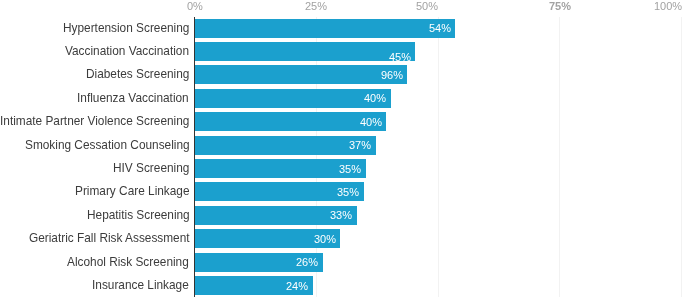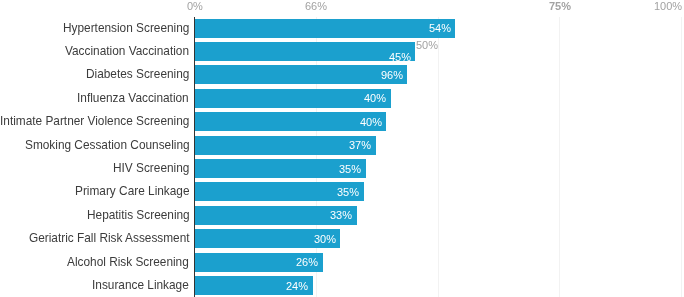--- a/index.html
+++ b/index.html
@@ -24,22 +24,22 @@
   <div class="plot-area">
     <div class="axis-line"></div>
     <div class="gridline" style="left:315.8px"></div>
     <div class="gridline" style="left:437.5px"></div>
     <div class="gridline" style="left:559.2px"></div>
     <div class="gridline" style="left:681.0px"></div>
   </div>
 
   <div class="x-axis">
     <div class="tick" style="left: 186.547px;">0%</div>
-    <div class="tick" style="left: 305.234px;">66%</div>
-    <div class="tick" style="left: 416px; margin-top: 39px;">50%</div>
+    <div class="tick" style="left: 305.234px;">25%</div>
+    <div class="tick" style="left: 416px;">50%</div>
     <div class="tick" style="left: 548.734px; font-weight: bold;">75%</div>
     <div class="tick" style="left: 653.859px; text-align: right;">100%</div>
   </div>
 
   <div class="series">
     <div class="row">
       <div class="cat" style="top:22.56px">Hypertension Screening</div>
       <div class="bar" style="top:18.51px;width:260.55px"></div>
       <div class="val" style="top:23.06px;right:233.45px">54%</div>
     </div>

